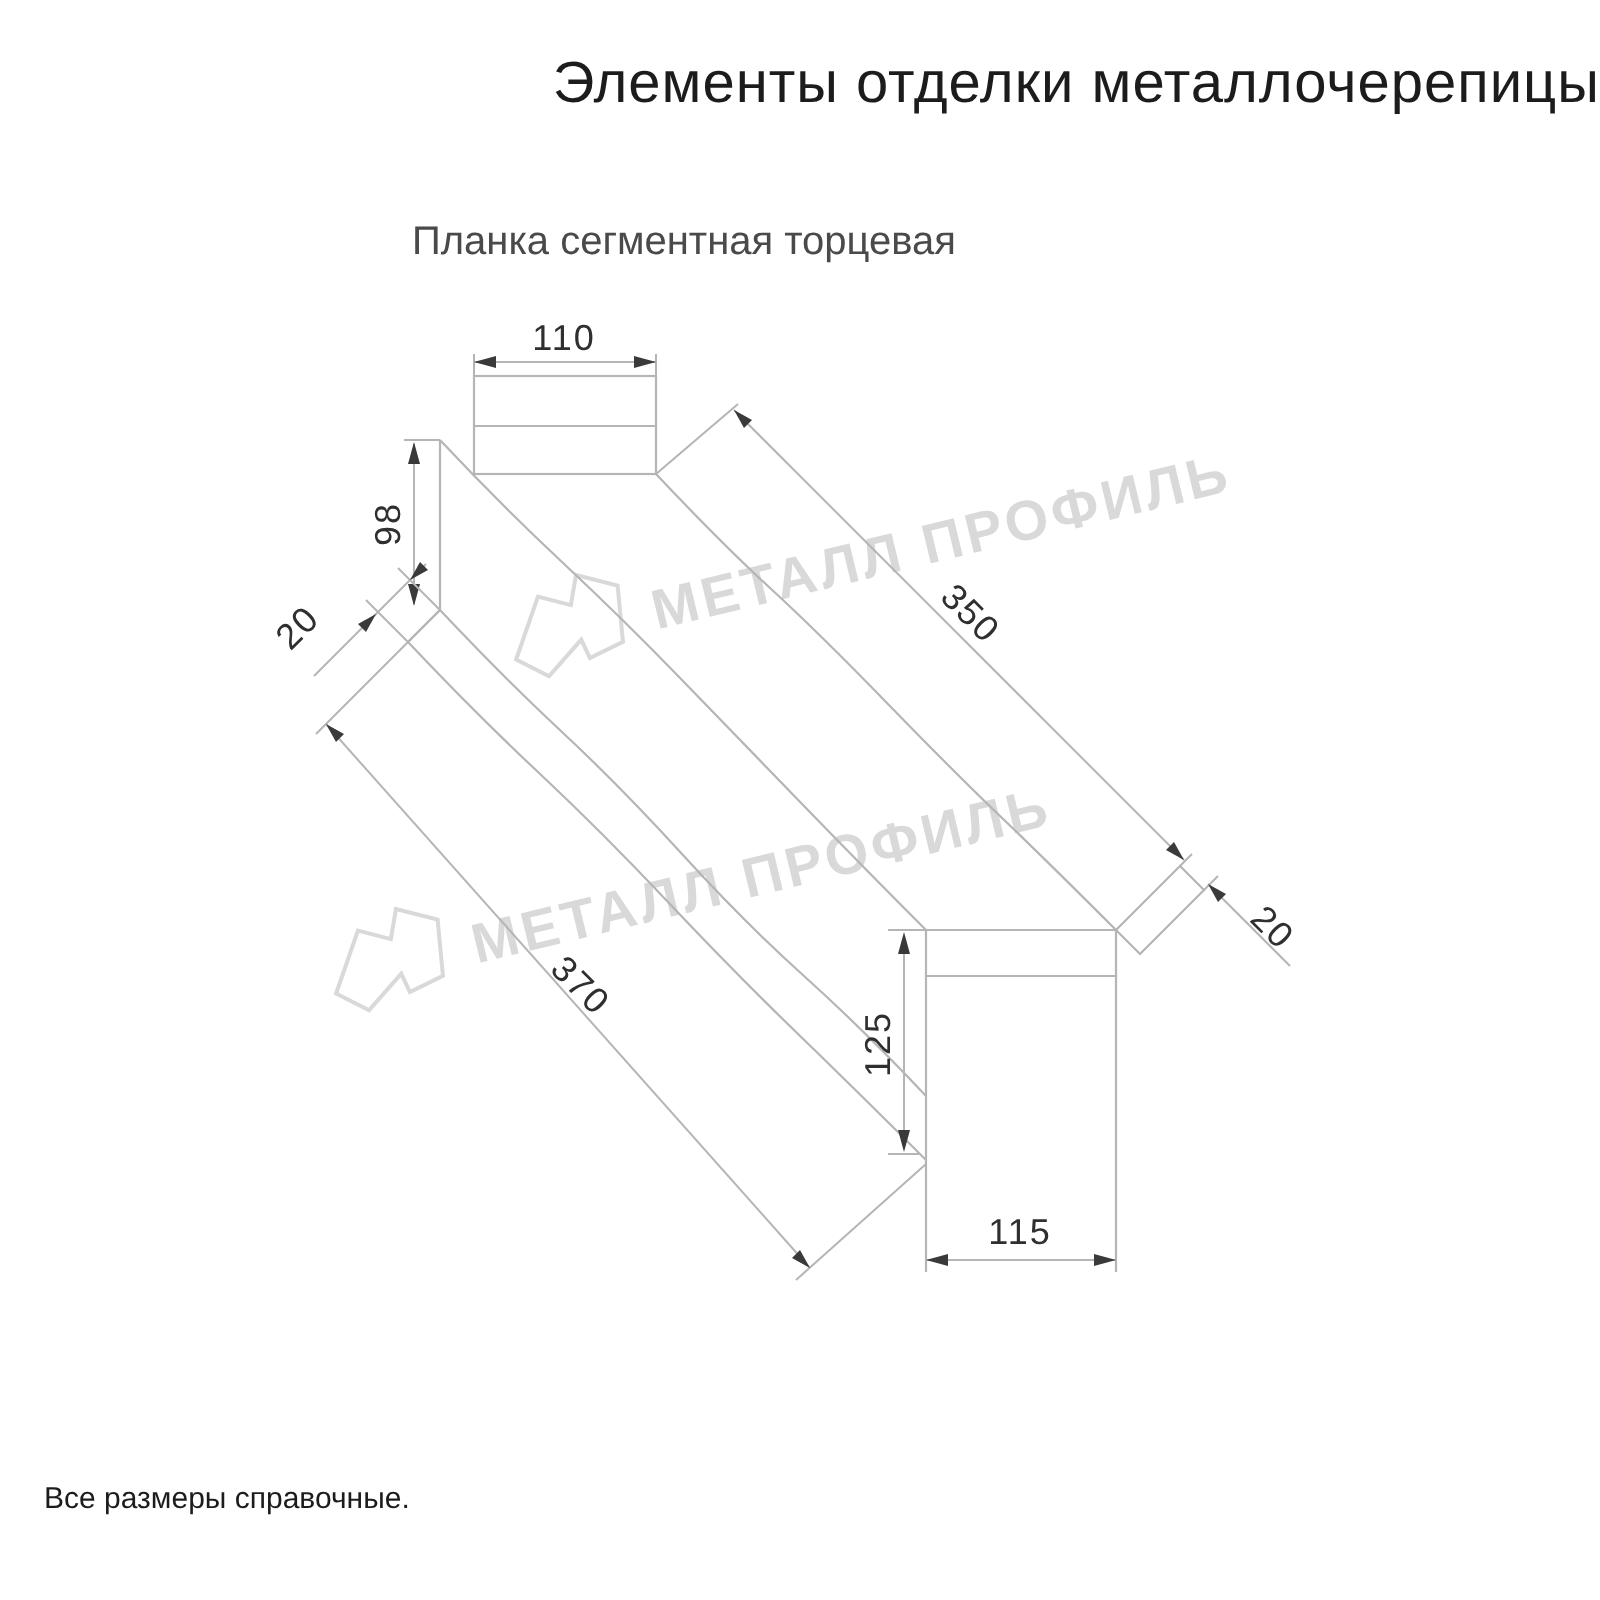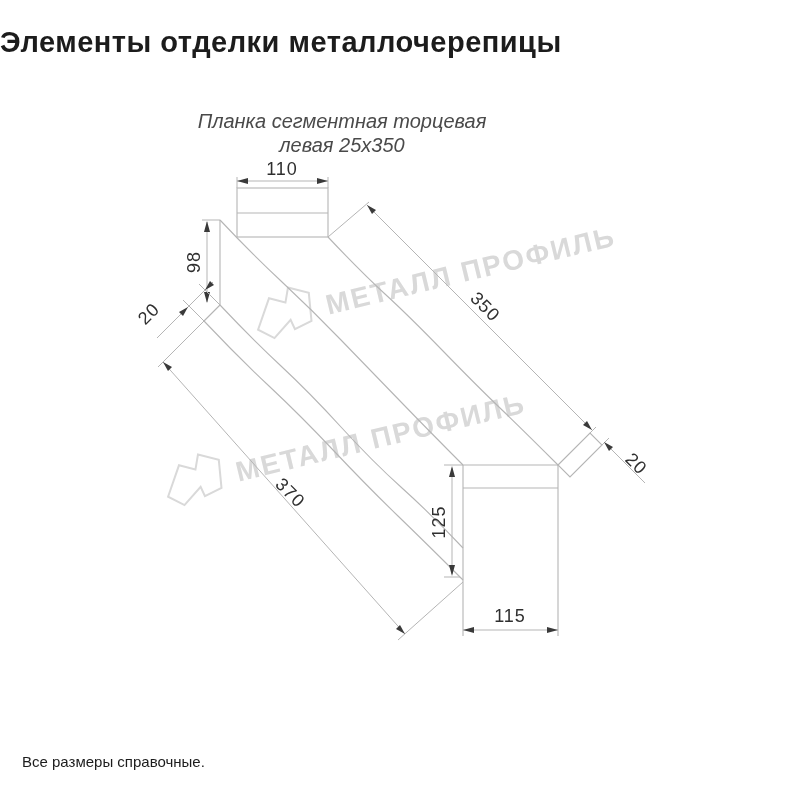--- a/index.html
+++ b/index.html
@@ -1,40 +1,39 @@
 <!DOCTYPE html>
 <html><head>
 <meta charset="utf-8">
 <style>
   html,body{margin:0;padding:0;background:#fff;}
   #page{position:relative;width:800px;height:800px;background:#fff;overflow:hidden;
         font-family:"Liberation Sans", sans-serif;}
-  .title{position:absolute;left:0;top:26px;width:800px;text-align:left;
-         font-size:29px;font-weight:bold;color:#1c1c1c;letter-spacing:0.5px;}
+  .title{position:absolute;left:0;top:26px;width:800px;text-align:right;
+         font-size:29px;font-weight:normal;color:#1c1c1c;letter-spacing:0.5px;}
   .subtitle{position:absolute;left:0;top:109px;width:684px;text-align:center;
-            font-size:20px;color:#4a4a4a;line-height:24px;font-style:italic;}
-  .footer{position:absolute;left:22px;top:740px;font-size:15px;color:#1c1c1c;line-height:20px;margin-top:12px;}
+            font-size:20px;color:#4a4a4a;line-height:24px;}
+  .footer{position:absolute;left:22px;top:740px;font-size:15px;color:#1c1c1c;line-height:20px;}
   svg text.dim{fill:#2f2f2f;font-size:18px;font-family:"Liberation Sans",sans-serif;letter-spacing:1px;}
   svg .geo{stroke:#b5b5b5;stroke-width:1.1;fill:none;}
   svg .ext{stroke:#b5b5b5;stroke-width:1;fill:none;}
   svg .arr{fill:#3a3a3a;stroke:none;}
   svg text.wm{fill:#d9d9d9;font-size:28px;font-weight:bold;letter-spacing:2px;
               font-family:"Liberation Sans",sans-serif;}
   svg .wmlogo{stroke:#d9d9d9;stroke-width:2;fill:none;}
 </style>
 </head>
 <body>
 
 <div id="page">
 
   <div class="title">Элементы отделки металлочерепицы</div>
 
   <div class="subtitle">
     <div>Планка сегментная торцевая</div>
-    <div>левая 25х350</div>
   </div>
 
   <svg width="800" height="800" viewBox="0 0 800 800">
 
     <g transform="translate(258,338) rotate(-13.6)">
       <path class="wmlogo" d="M2,-8 L20,-36 L35,-28 L41,-42 L60,-32 L56,-4 L38,0 L36,-10 L16,4 Z"></path>
       <text class="wm" x="74" y="-6">МЕТАЛЛ ПРОФИЛЬ</text>
     </g>
     <g transform="translate(168,505) rotate(-13.6)">
       <path class="wmlogo" d="M2,-8 L20,-36 L35,-28 L41,-42 L60,-32 L56,-4 L38,0 L36,-10 L16,4 Z"></path>

